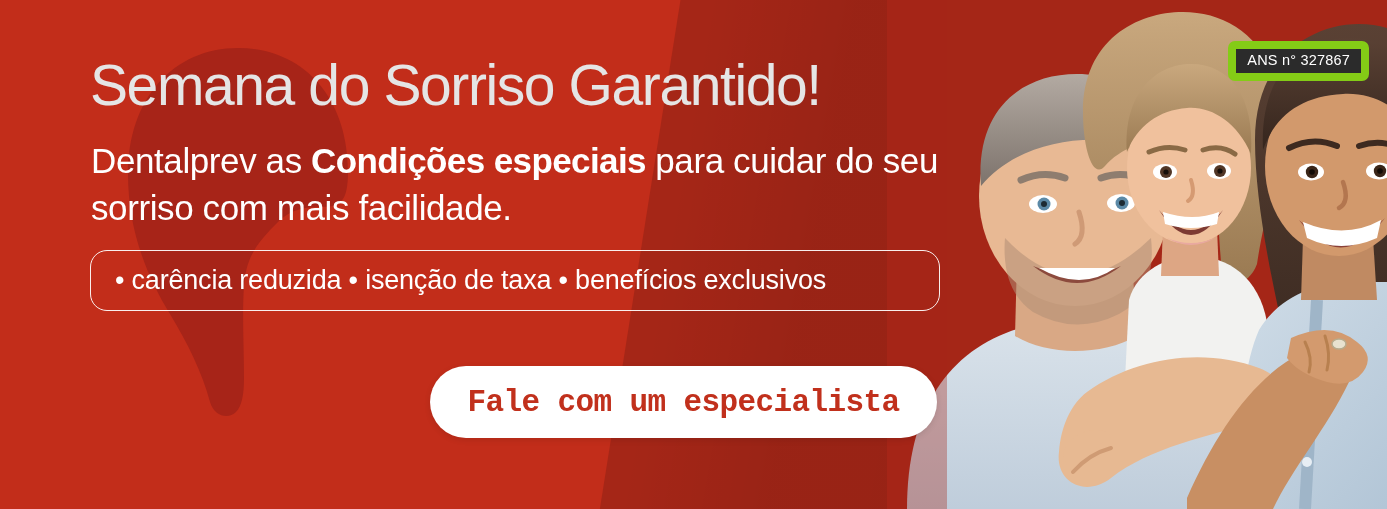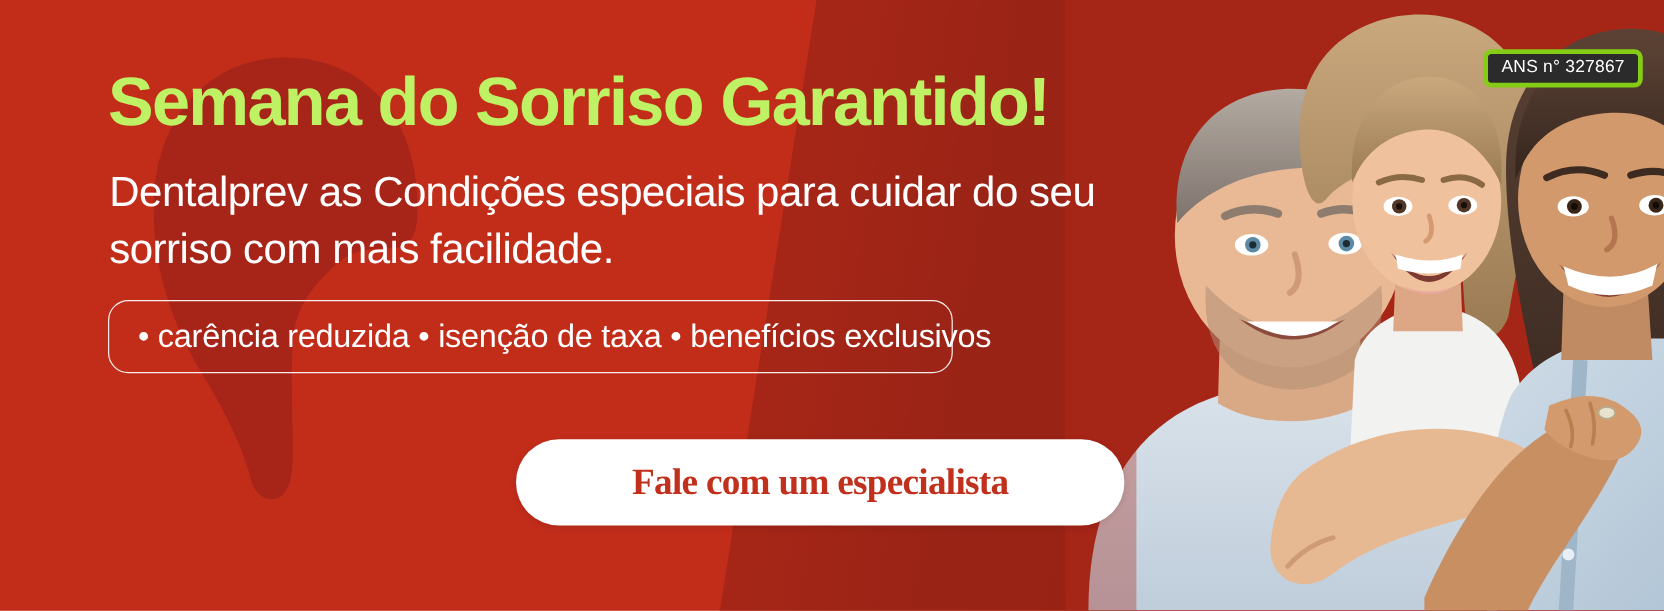--- a/index.html
+++ b/index.html
@@ -60,67 +60,67 @@
     overflow:hidden;
   }
   .photo svg{display:block;width:100%;height:100%;}
 
   
   .ans-badge{
     position:absolute;
     right:18px;
     top:41px;
     padding:3px 11px 4px;
-    border:4px solid #84cc16;
+    border:8px solid #84cc16;
     border-radius:7px;
     background:#2b2b2b;
     color:#ffffff;
     font-size:14.5px;
     font-weight:400;
     letter-spacing:.2px;
     line-height:1.15;
     white-space:nowrap;
     z-index:40;
   }
 
   
   .content{position:absolute;inset:0;z-index:30;}
 
   .headline{
     position:absolute;
     left:90px;
     top:56px;
     margin:0;
-    color:#bef264;
+    color:#e5e5e5;
     font-size:57px;
-    font-weight:700;
+    font-weight:400;
     letter-spacing:-1.4px;
     line-height:1.05;
     white-space:nowrap;
   }
 
   .subhead{
     position:absolute;
     left:91px;
     top:138px;
     margin:0;
     color:#ffffff;
     font-size:35px;
     font-weight:300;
     letter-spacing:-0.4px;
     line-height:1.33;
     max-width:880px;
   }
-  .subhead b{font-weight:400;letter-spacing:-0.6px;}
+  .subhead b{font-weight:700;letter-spacing:-0.6px;}
 
   .benefits-pill{
     position:absolute;
     left:90px;
     top:250px;
-    width:704px;
+    width:850px;
     height:61px;
     border:1.6px solid rgba(255,255,255,.92);
     border-radius:17px;
     display:flex;
     align-items:center;
     padding-left:24px;
   }
   .benefits-text{
     color:#ffffff;
     font-size:27px;
@@ -143,21 +143,21 @@
   .cta{
     position:absolute;
     left:430px;
     top:366px;
     width:507px;
     height:72px;
     border:none;
     border-radius:36px;
     background:#ffffff;
     color:#C1301C;
-    font-family:Liberation Serif, serif;
+    font-family:Liberation Mono, monospace;
     font-size:31px;
     font-weight:700;
     letter-spacing:-0.6px;
     cursor:pointer;
     display:flex;
     align-items:center;
     justify-content:center;
     white-space:nowrap;
     box-shadow:0 2px 6px rgba(0,0,0,.10);
   }

